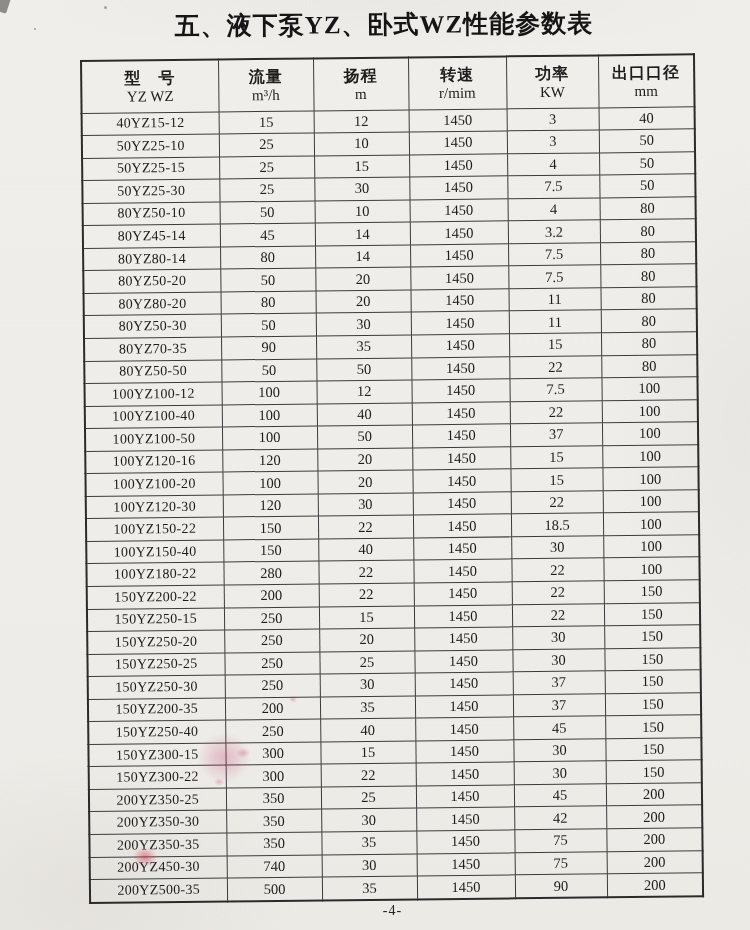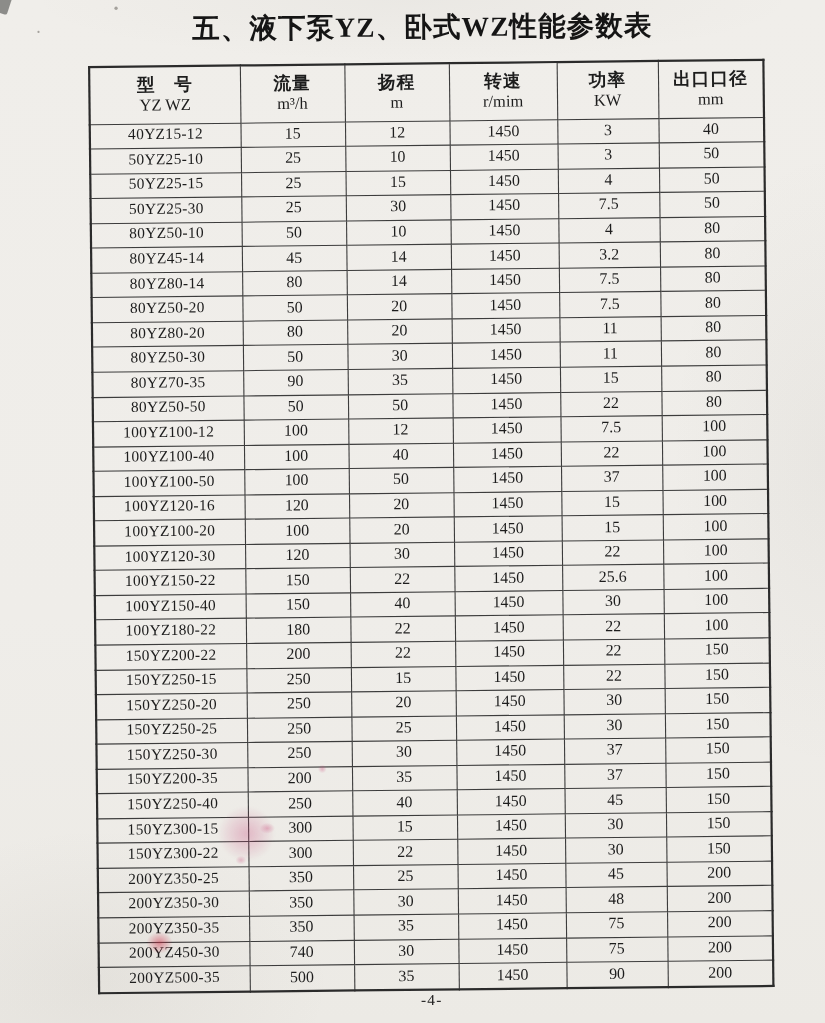--- a/index.html
+++ b/index.html
@@ -263,34 +263,34 @@
           <td>30</td>
           <td>1450</td>
           <td>22</td>
           <td>100</td>
         </tr>
         <tr>
           <td>100YZ150-22</td>
           <td>150</td>
           <td>22</td>
           <td>1450</td>
-          <td>25.6</td>
+          <td>18.5</td>
           <td>100</td>
         </tr>
         <tr>
           <td>100YZ150-40</td>
           <td>150</td>
           <td>40</td>
           <td>1450</td>
           <td>30</td>
           <td>100</td>
         </tr>
         <tr>
           <td>100YZ180-22</td>
-          <td>180</td>
+          <td>280</td>
           <td>22</td>
           <td>1450</td>
           <td>22</td>
           <td>100</td>
         </tr>
         <tr>
           <td>150YZ200-22</td>
           <td>200</td>
           <td>22</td>
           <td>1450</td>
@@ -367,21 +367,21 @@
           <td>25</td>
           <td>1450</td>
           <td>45</td>
           <td>200</td>
         </tr>
         <tr>
           <td>200YZ350-30</td>
           <td>350</td>
           <td>30</td>
           <td>1450</td>
-          <td>48</td>
+          <td>42</td>
           <td>200</td>
         </tr>
         <tr>
           <td>200YZ350-35</td>
           <td>350</td>
           <td>35</td>
           <td>1450</td>
           <td>75</td>
           <td>200</td>
         </tr>

